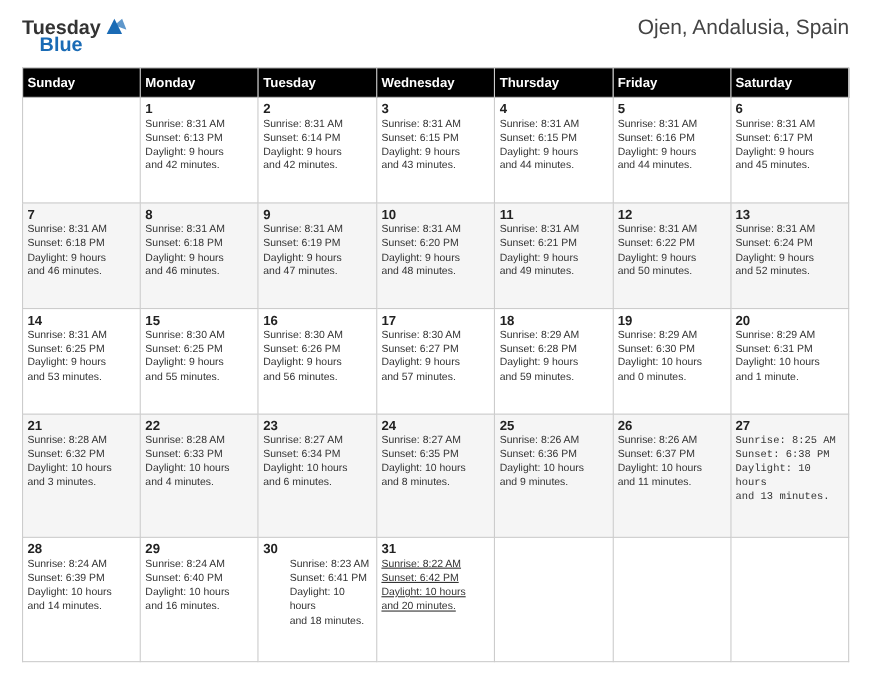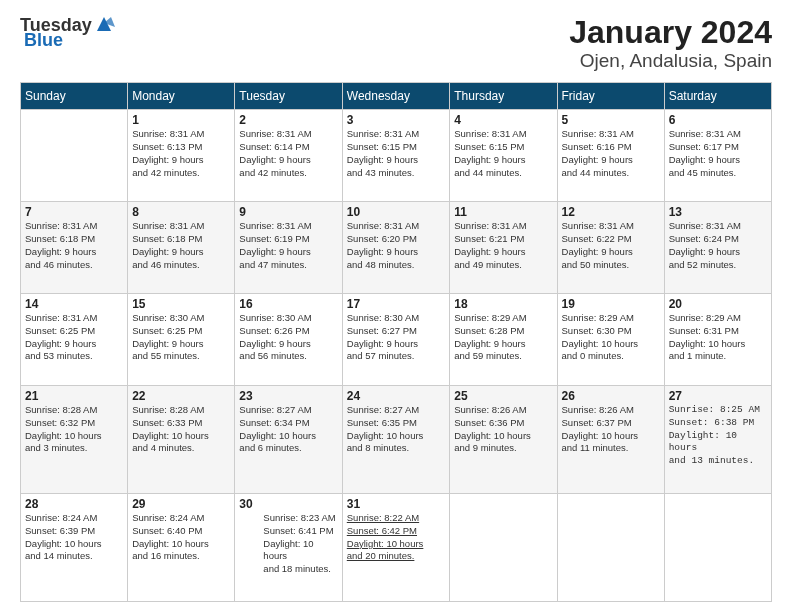--- a/index.html
+++ b/index.html
@@ -50,23 +50,23 @@
     .location {
       font-size: 19px;
       color: #444;
     }
     .calendar-table {
       width: 100%;
       border-collapse: collapse;
       flex: 1;
     }
     .calendar-table thead tr th {
-      background-color: #0c4a6e;
+      background-color: #000000;
       color: #fff;
-      font-weight: normal;
+      font-weight: bold;
       font-size: 12px;
       padding: 6px 4px;
       text-align: left;
       border: 1px solid #ccc;
     }
     .calendar-table tbody tr td {
       border: 1px solid #ccc;
       vertical-align: top;
       padding: 3px 4px;
       width: 108px;
@@ -99,25 +99,24 @@
   <div class="header">
     <div class="logo">
       <div style="display:flex;flex-direction:column;align-items:flex-start">
         <div style="display:flex;align-items:center">
           <span class="logo-text-general">Tuesday</span>
           <svg width="22" height="22" viewBox="0 0 22 22" style="margin-left:1px;margin-top:-4px">
             <polygon points="4,18 11,4 18,18" fill="#1a6bb5"></polygon>
             <polygon points="11,10 18,4 22,14" fill="#1a6bb5" opacity="0.7"></polygon>
           </svg>
         </div>
-        <span class="logo-text-blue" style="margin-top:-6px;margin-left:4px">Blue</span>
+        <span class="logo-text-blue" style="margin-top:-6px;margin-left:16px">Blue</span>
       </div>
     </div>
     <div class="title-section">
-      <div class="month-title">January 2024</div>
       <div class="location">Ojen, Andalusia, Spain</div>
     </div>
   </div>
 
   <table class="calendar-table">
     <thead>
       <tr>
         <th>Sunday</th>
         <th>Monday</th>
         <th>Tuesday</th>

